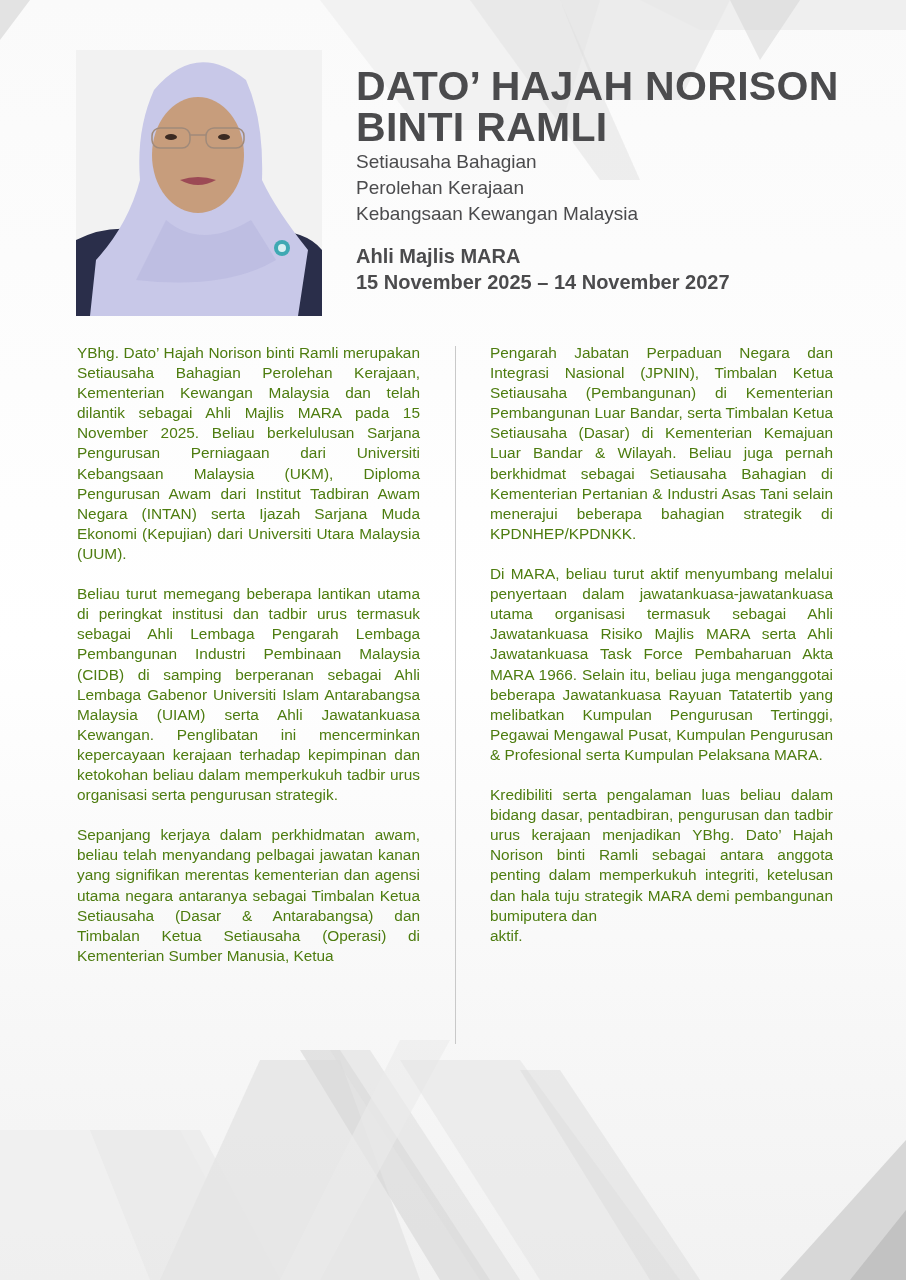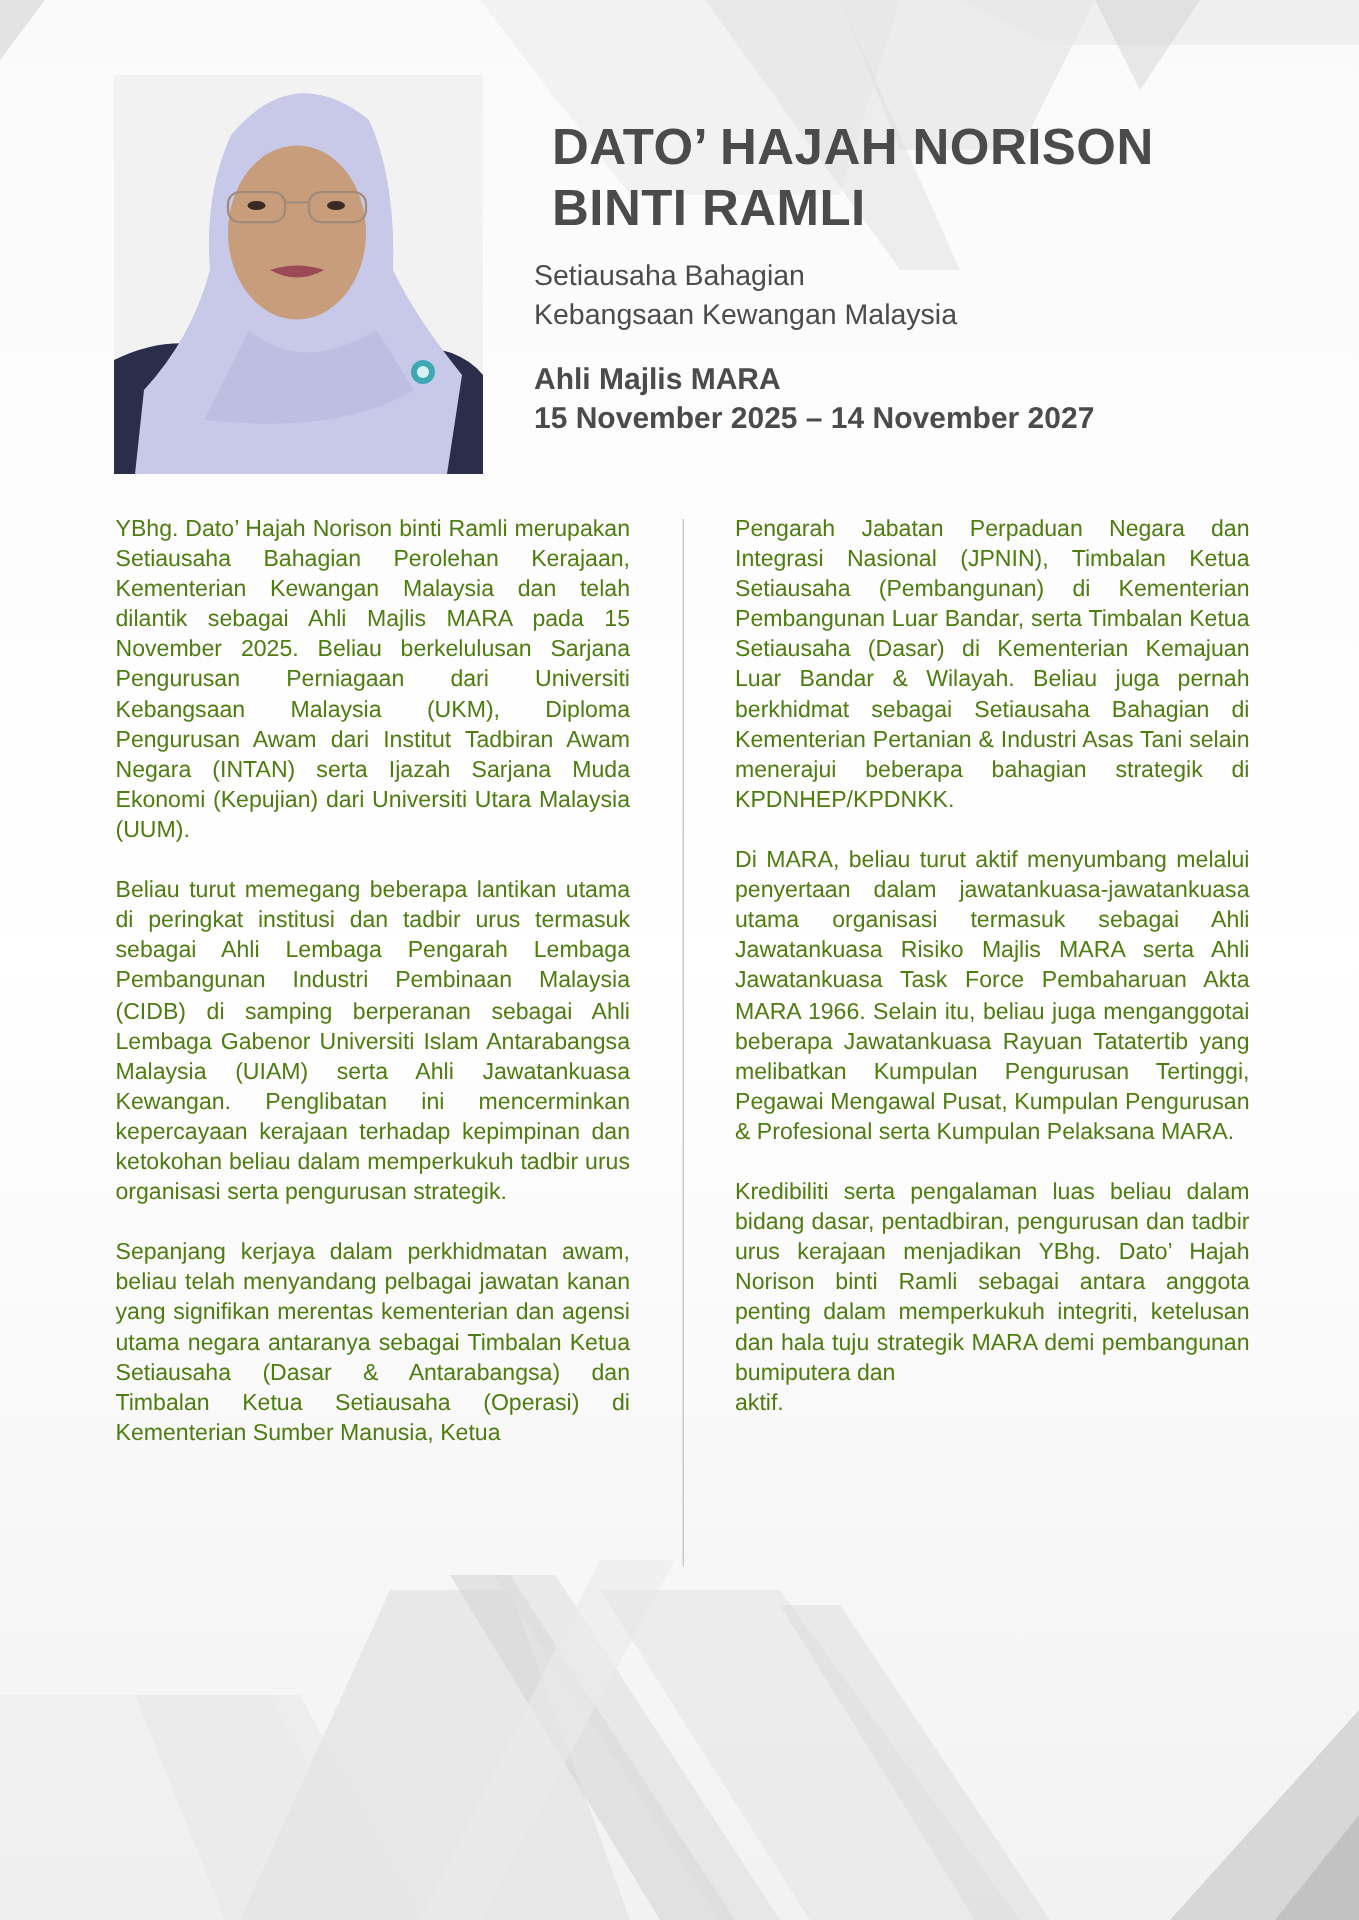--- a/index.html
+++ b/index.html
@@ -11,21 +11,21 @@
   .bg { position: absolute; inset: 0; z-index: 0; }
   .bg svg { width: 906px; height: 1280px; display: block; }
 
   .photo {
     position: absolute; left: 76px; top: 50px; width: 246px; height: 266px;
     z-index: 1; overflow: hidden;
   }
   .photo svg { width: 246px; height: 266px; display: block; }
 
   .header { position: absolute; left: 356px; top: 66px; z-index: 2; color: #4b4b4d; }
-  .name { font-weight: 700; font-size: 34px; line-height: 41px; letter-spacing: 0.3px; margin: 12px; }
+  .name { font-weight: 700; font-size: 41px; line-height: 41px; letter-spacing: 0.3px; margin: 0; }
   .position { font-weight: 400; font-size: 19px; line-height: 26px; margin-top: 1px; }
   .position div { white-space: nowrap; }
   .appointment { font-weight: 700; font-size: 20px; line-height: 26px; margin-top: 16px; }
   .appointment div { white-space: nowrap; }
 
   .columns { position: absolute; top: 343px; left: 77px; z-index: 2; }
   .col {
     position: absolute; top: 0; width: 343px;
     font-size: 15.4px; line-height: 20.1px; color: #4d7c0f;
     text-align: justify; hyphens: none;
@@ -96,20 +96,21 @@
   </svg>
 </div>
 
 <div class="header">
   <h1 class="name">
     <div>DATO’ HAJAH NORISON</div>
     <div>BINTI RAMLI</div>
   </h1>
   <div class="position">
     <div>Setiausaha Bahagian</div>
+    <div>Perolehan Kerajaan</div>
     <div>Kebangsaan Kewangan Malaysia</div>
   </div>
   <div class="appointment">
     <div>Ahli Majlis MARA</div>
     <div>15 November 2025 – 14 November 2027</div>
   </div>
 </div>
 
 <div class="columns">
   <div class="col left">

